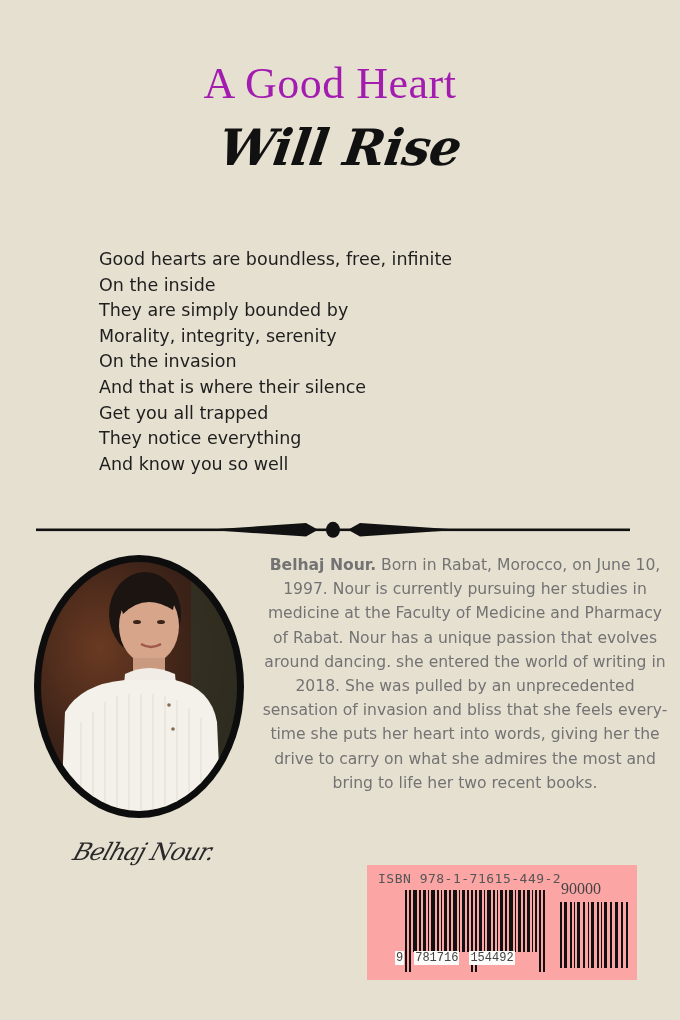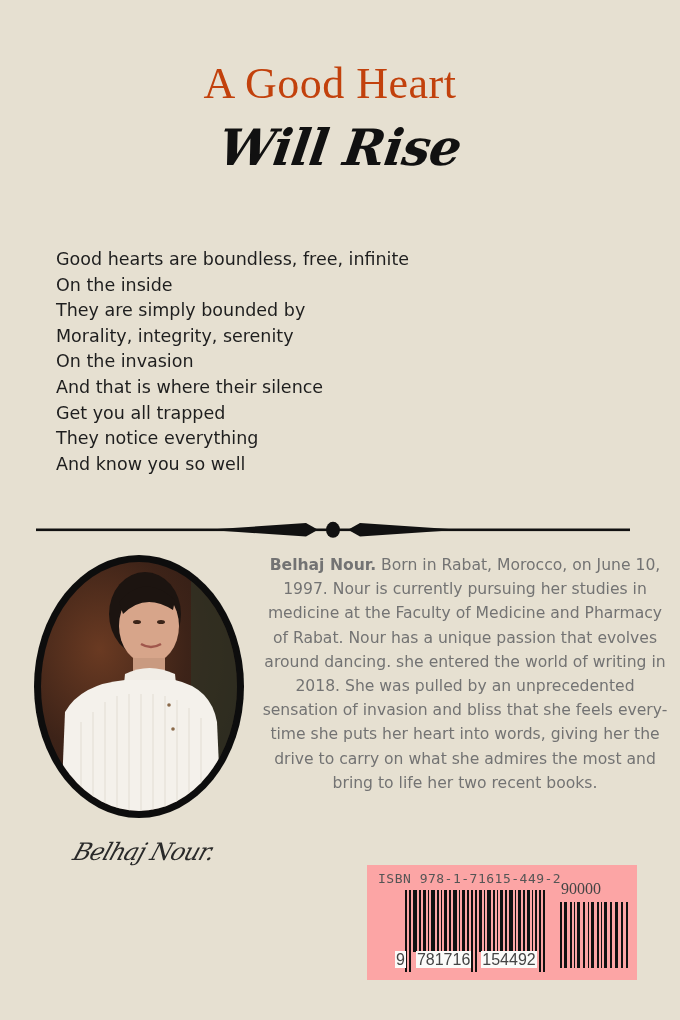--- a/index.html
+++ b/index.html
@@ -6,37 +6,37 @@
   body {
     width: 680px; height: 1020px; overflow: hidden;
     background: #e6e0d1;
     position: relative;
     color: #1a1a1a;
   }
   .title-main {
     position: absolute; left: 0; width: 660px; top: 58px;
     text-align: center;
     font-family: "Liberation Serif", "DejaVu Serif", serif;
-    font-size: 44px; letter-spacing: 0.5px; color: #c2410c;
+    font-size: 44px; letter-spacing: 0.5px; color: #a21caf;
   }
   .title-script {
     position: absolute; left: 0; width: 680px; top: 118px;
     text-align: center;
     font-family: "DejaVu Serif", serif;
     font-style: italic; font-weight: bold;
     font-size: 50px; color: #111;
     transform: skewX(-8deg);
     letter-spacing: -1px;
   }
   .poem {
     position: absolute; left: 56px; top: 247px;
     font-family: "DejaVu Sans", sans-serif;
     font-size: 17.5px; line-height: 25.6px; color: #1e1e1e;
   }
-  .poem-line { white-space: nowrap; }
+  .poem-line { white-space: nowrap; margin-left: 43px; }
   .divider { position: absolute; left: 36px; top: 515px; width: 594px; height: 30px; }
   .portrait-frame {
     position: absolute; left: 34px; top: 555px; width: 210px; height: 263px;
     border-radius: 50%; background: #0d0d0d;
   }
   .portrait {
     position: absolute; left: 7px; top: 7px; right: 7px; bottom: 7px;
     border-radius: 50%; overflow: hidden;
     background: radial-gradient(ellipse at 30% 35%, #6a3a22 0%, #3d2318 45%, #241612 100%);
   }
@@ -63,21 +63,21 @@
     letter-spacing: 0.5px;
   }
   .price-text {
     position: absolute; left: 194px; top: 15px;
     font-family: Liberation Serif, serif; font-size: 16px; color: #444;
   }
   .bars-main { position: absolute; left: 38px; top: 25px; width: 140px; height: 82px; }
   .bars-addon { position: absolute; left: 193px; top: 37px; width: 70px; height: 66px; }
   .ean-digits {
     position: absolute; left: 28px; top: 86px;
-    font-family: Liberation Sans, sans-serif; font-size: 16px; color: #444;
+    font-family: Liberation Mono, monospace; font-size: 12px; color: #444;
     background: transparent;
   }
   .ean-digits span { background: #fbfbf9; padding: 0 1px; }
 </style>
 </head>
 <body>
 
 <div class="title-main">A Good Heart</div>
 <div class="title-script">Will Rise</div>
 

